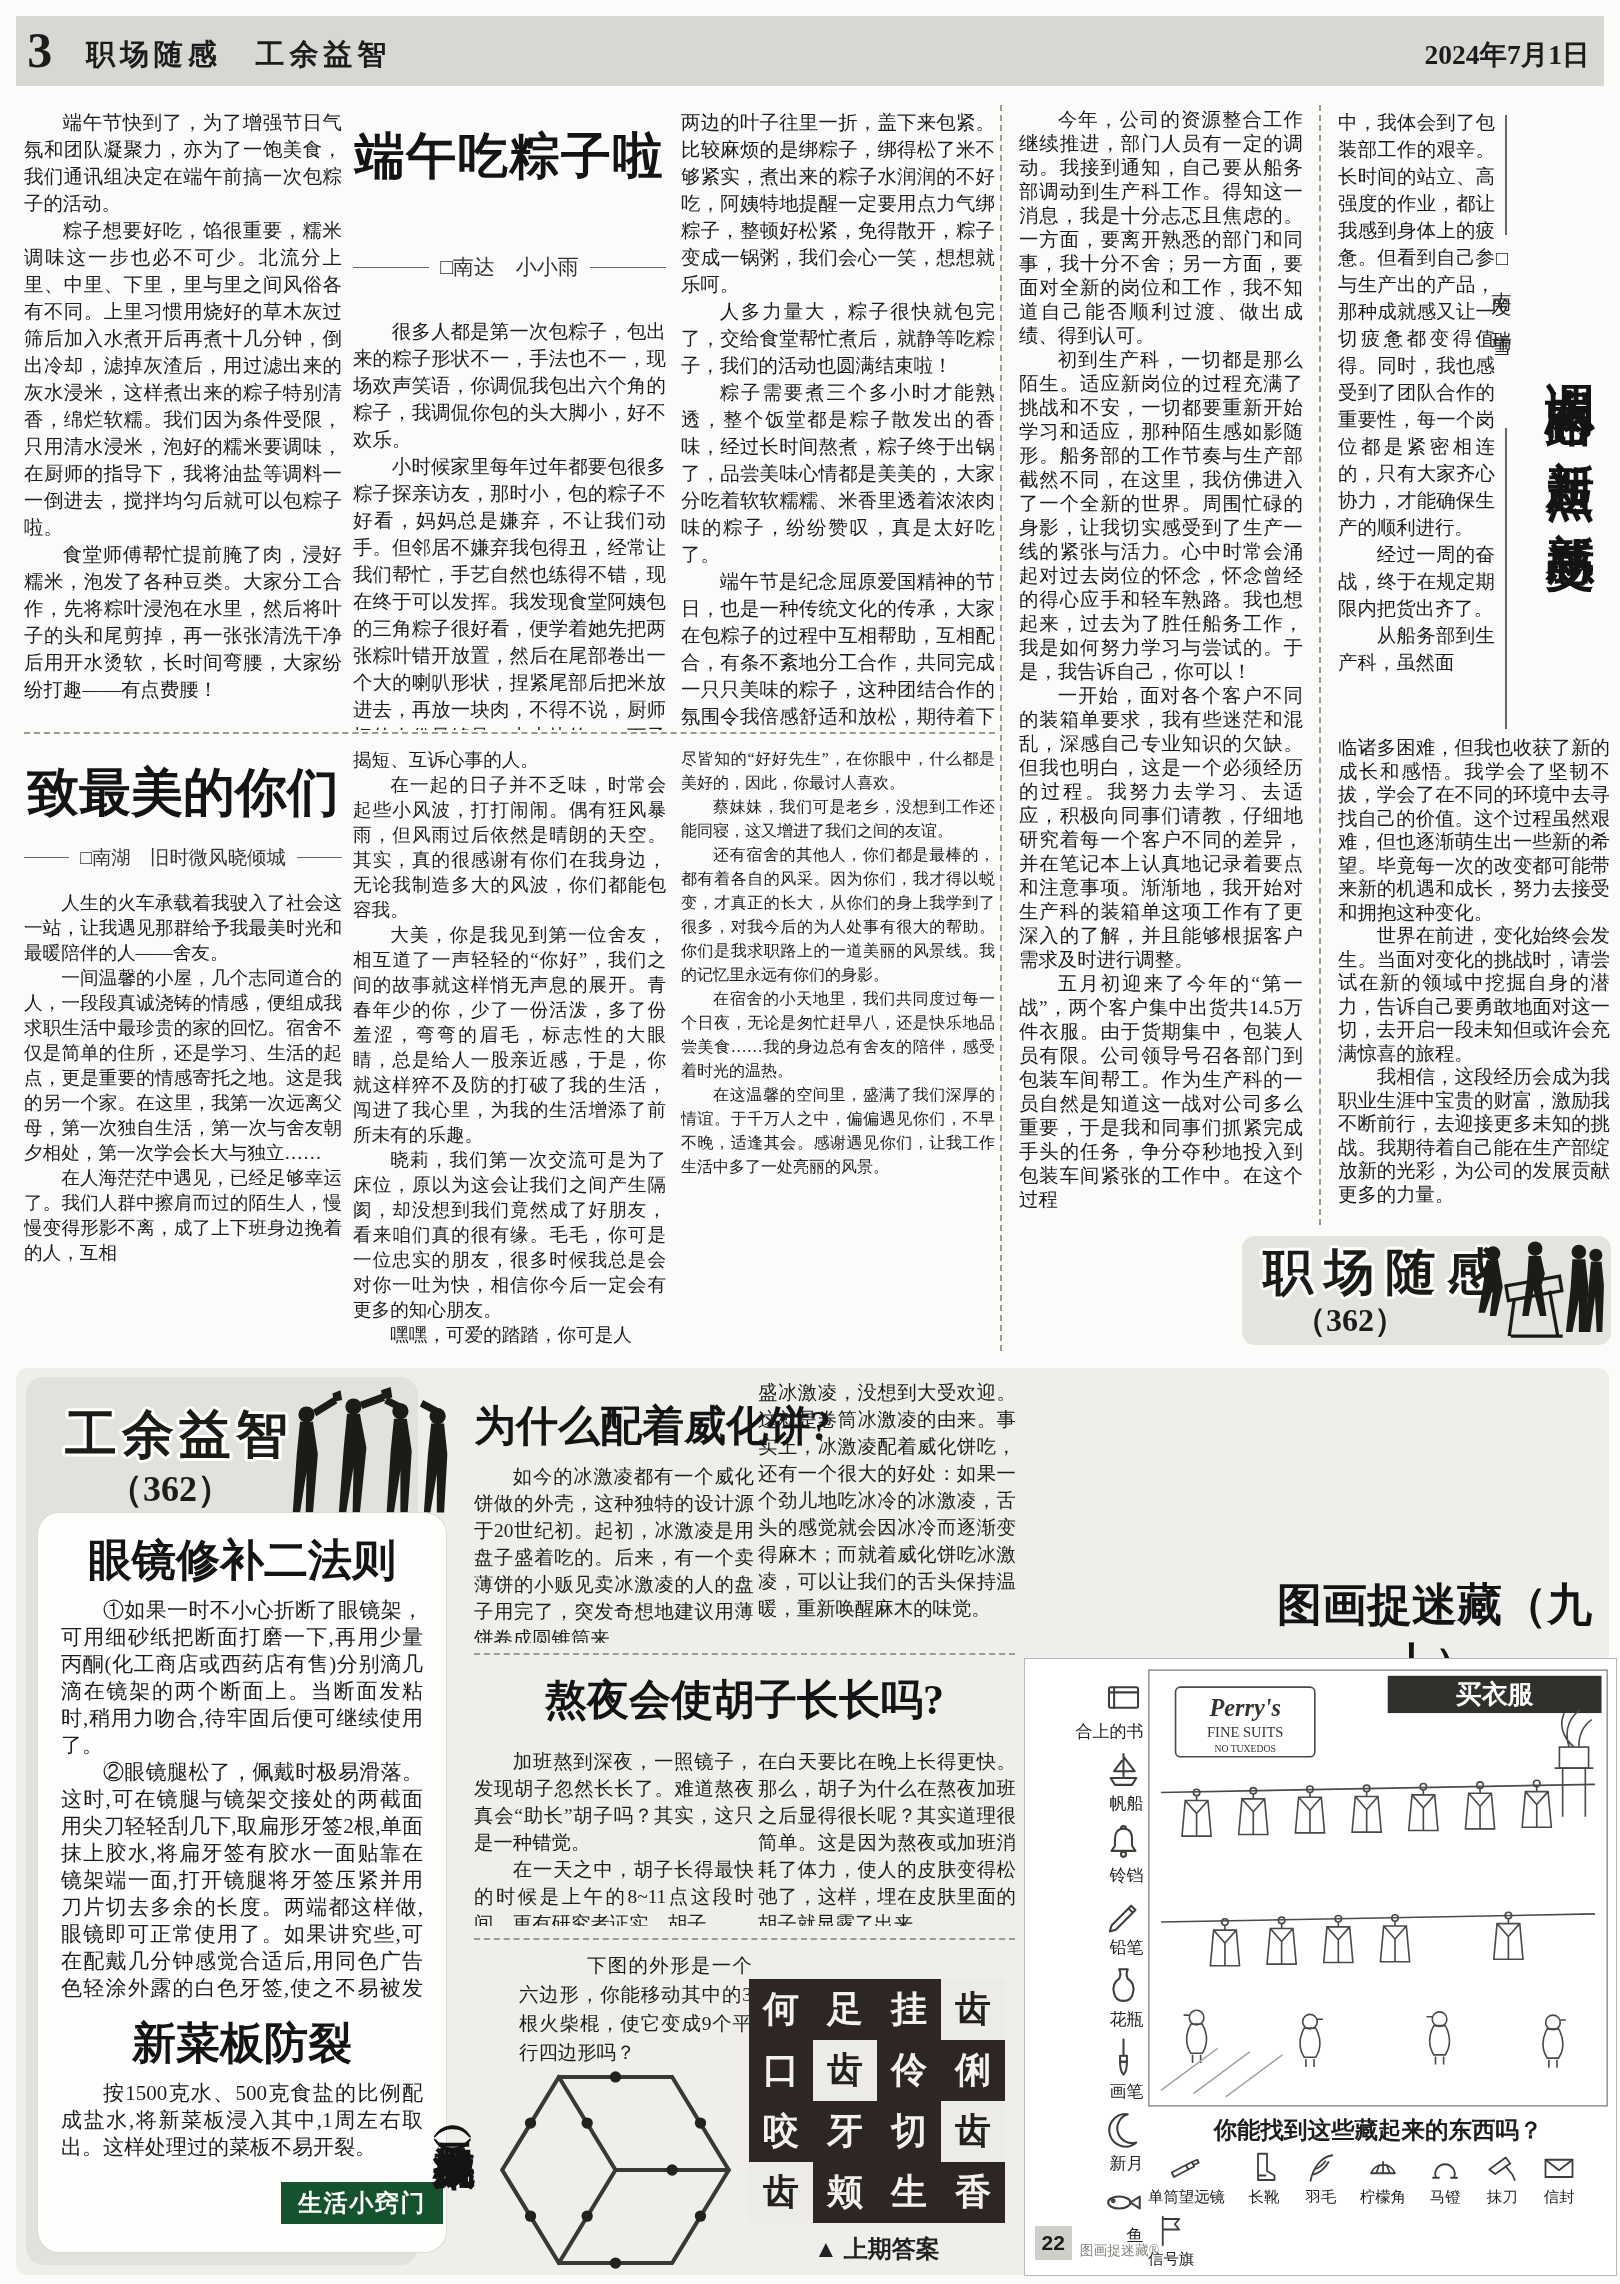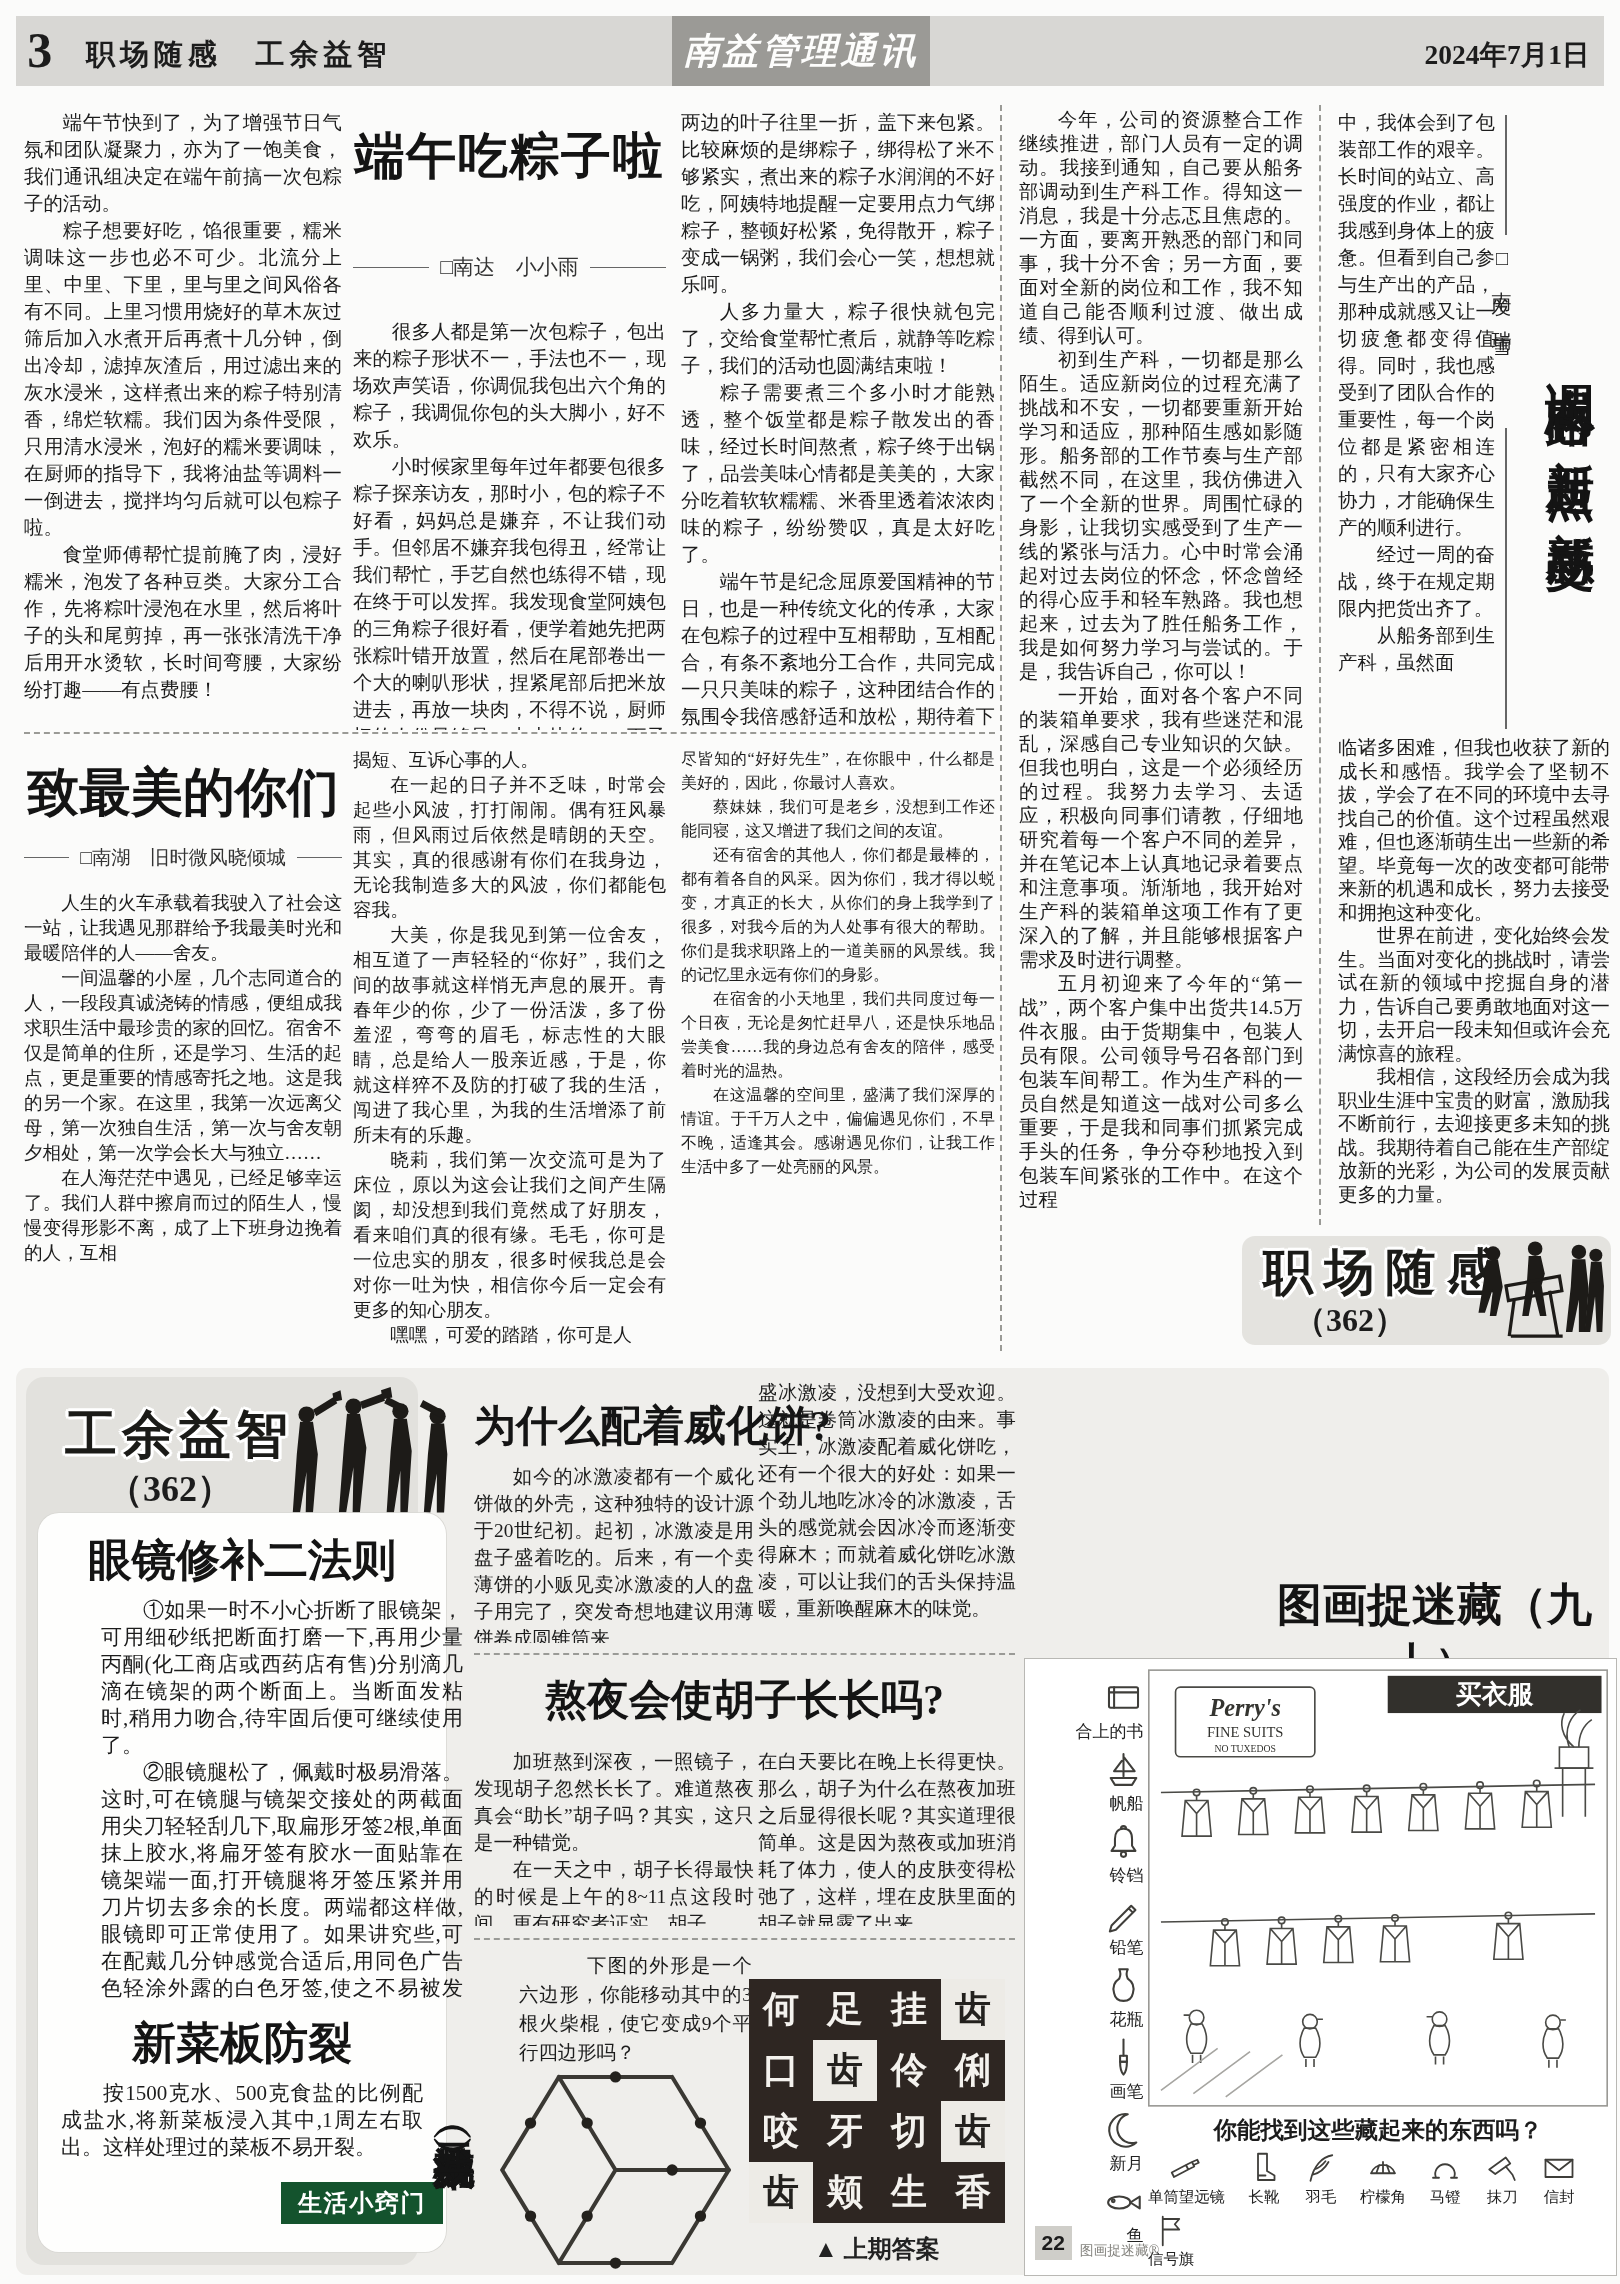--- a/index.html
+++ b/index.html
@@ -49,21 +49,20 @@
   .ico{stroke:#3f3e3a;fill:none;stroke-width:2.4;stroke-linecap:round;stroke-linejoin:round;}
   .note{font-weight:bold;font-size:24px;color:#222;text-align:center;}
   .title-sans{font-family:"Liberation Sans","DejaVu Sans",sans-serif;}
 </style>
 </head>
 <body>
 
 <div class="abs band" style="left:16px;top:16px;width:1588px;height:70px;">
   <div class="abs" style="left:11.3px;top:4.9px;font-size:50px;font-weight:bold;">3</div>
   <div class="abs" style="left:70px;top:19.4px;font-size:29px;font-weight:bold;letter-spacing:4.9px;">职场随感　工余益智</div>
-  <div class="abs masthead" style="left:656px;top:0;width:258px;height:70px;font-size:36px;">南益管理通讯</div>
   <div class="abs" style="right:14.6px;top:21px;font-size:27.5px;font-weight:bold;">2024年7月1日</div>
 </div>
 
 <div class="abs bt clip" style="left:24px;top:109px;width:318px;height:616px;">
     <p>端午节快到了，为了增强节日气氛和团队凝聚力，亦为了一饱美食，我们通讯组决定在端午前搞一次包粽子的活动。</p>
     <p>粽子想要好吃，馅很重要，糯米调味这一步也必不可少。北流分上里、中里、下里，里与里之间风俗各有不同。上里习惯用烧好的草木灰过筛后加入水煮开后再煮十几分钟，倒出冷却，滤掉灰渣后，用过滤出来的灰水浸米，这样煮出来的粽子特别清香，绵烂软糯。我们因为条件受限，只用清水浸米，泡好的糯米要调味，在厨师的指导下，我将油盐等调料一一倒进去，搅拌均匀后就可以包粽子啦。</p>
     <p>食堂师傅帮忙提前腌了肉，浸好糯米，泡发了各种豆类。大家分工合作，先将粽叶浸泡在水里，然后将叶子的头和尾剪掉，再一张张清洗干净后用开水烫软，长时间弯腰，大家纷纷打趣——有点费腰！</p>
   </div>
 
 <div class="abs headline" style="left:353px;top:123px;width:313px;font-size:50px;letter-spacing:1.6px;">端午吃粽子啦</div>
@@ -171,21 +170,21 @@
       <circle cx="150" cy="36" r="10"></circle>
         <path d="M142 45h16l6 40-5 76h-9l0-52-8 52h-9l5-76z"></path>
         <path d="M158 30l-24-12-4 8 24 12z"></path>
       <circle cx="196" cy="42" r="10"></circle>
         <path d="M188 51h16l4 38-4 72h-9l0-48-8 48h-8l5-72z"></path>
         <path d="M204 36l-26-14-4 8 26 14z"></path>
     </g>
   </svg>
   <div class="abs white-box" style="left:12px;top:136px;width:408px;height:739px;">
     <div class="abs headline" style="left:0;top:18px;width:408px;font-size:44px;">眼镜修补二法则</div>
-    <div class="abs bt tips clip" style="left:23px;top:84px;width:362px;height:405px;margin-left:40px;">
+    <div class="abs bt tips clip" style="left:23px;top:84px;width:362px;height:405px;">
         <p>①如果一时不小心折断了眼镜架，可用细砂纸把断面打磨一下,再用少量丙酮(化工商店或西药店有售)分别滴几滴在镜架的两个断面上。当断面发粘时,稍用力吻合,待牢固后便可继续使用了。</p>
         <p>②眼镜腿松了，佩戴时极易滑落。这时,可在镜腿与镜架交接处的两截面用尖刀轻轻刮几下,取扁形牙签2根,单面抹上胶水,将扁牙签有胶水一面贴靠在镜架端一面,打开镜腿将牙签压紧并用刀片切去多余的长度。两端都这样做,眼镜即可正常使用了。如果讲究些,可在配戴几分钟感觉合适后,用同色广告色轻涂外露的白色牙签,使之不易被发现。还有,牙签的厚度决定修理后眼镜腿松紧与佩戴舒适的程度,可事先试一下,合适了再粘补。</p>
       </div>
     <div class="abs headline" style="left:0;top:501px;width:408px;font-size:44px;">新菜板防裂</div>
     <div class="abs bt tips clip" style="left:23px;top:567px;width:362px;height:122px;">
         <p>按1500克水、500克食盐的比例配成盐水,将新菜板浸入其中,1周左右取出。这样处理过的菜板不易开裂。</p>
       </div>
     <div class="abs tag" style="left:243px;top:669px;width:162px;height:42px;font-size:24px;letter-spacing:1.6px;">生活小窍门</div>
   </div>
 </div>

